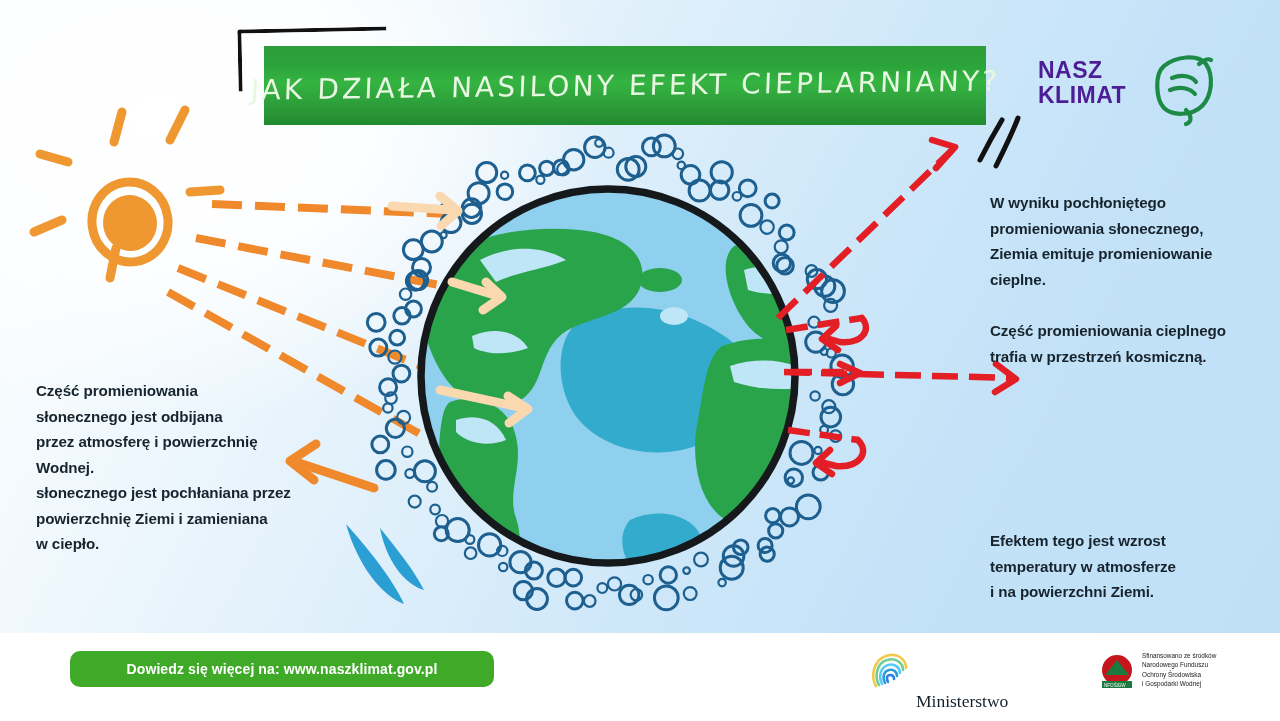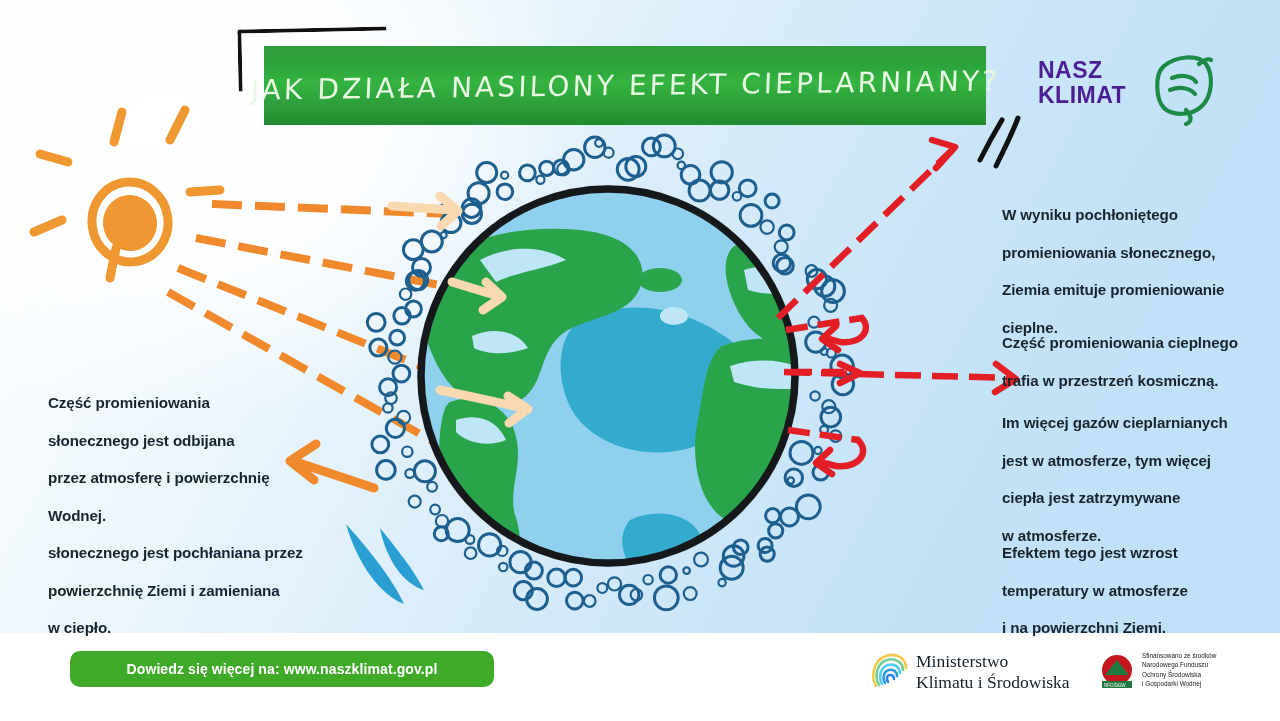--- a/index.html
+++ b/index.html
@@ -62,37 +62,37 @@
     color:#17242e;
     font-family:"Liberation Sans",sans-serif;
     font-size:15.2px;line-height:25.5px;font-weight:bold;
     letter-spacing:-0.1px;
   }
   #txt-left{left:36px;top:378px;width:300px;}
   #txt-r1{left:990px;top:190px;width:262px;}
   #txt-r2{left:990px;top:318px;width:268px;}
   #txt-r3{left:990px;top:398px;width:258px;}
   #txt-r4{left:990px;top:528px;width:250px;}
-  .tblock p{margin:12px;}
+  .tblock p{margin:0;}
   
   .footer-bar{
     position:absolute;left:70px;top:651px;width:424px;height:36px;
     background:#3faa28;display:flex;align-items:center;justify-content:center;border-radius:10px;
   }
   .footer-bar .ft{
     color:#ffffff;font-weight:bold;font-size:14px;letter-spacing:0.1px;
     font-family:"Liberation Sans",sans-serif;white-space:nowrap;
   }
   .min-logo{position:absolute;left:868px;top:648px;width:215px;height:48px;}
   .min-logo .mt{
     position:absolute;left:48px;top:3px;
     font-family:"Liberation Serif","DejaVu Serif",serif;
     font-size:17.5px;line-height:21px;color:#14212c;
   }
-  .min-logo .mt span{display:block;}
+  .min-logo .mt span{display:block;margin-top:40px;}
   .nfos{position:absolute;left:1098px;top:650px;width:165px;height:48px;}
   .nfos .nt{
     position:absolute;left:44px;top:1px;
     font-family:"Liberation Sans",sans-serif;
     font-size:6.4px;line-height:9.4px;color:#1b1b1b;
   }
   .nfos .nt span{display:block;}
   svg{display:block;overflow:visible;}
 </style>
 </head>
@@ -394,26 +394,20 @@
     <p>promieniowania słonecznego,</p>
     <p>Ziemia emituje promieniowanie</p>
     <p>cieplne.</p>
   </div>
 
   <div class="tblock" id="txt-r2">
     <p>Część promieniowania cieplnego</p>
     <p>trafia w przestrzeń kosmiczną.</p>
   </div>
 
-  <div class="tblock" id="txt-r3">
-    <p>Im więcej gazów cieplarnianych</p>
-    <p>jest w atmosferze, tym więcej</p>
-    <p>ciepła jest zatrzymywane</p>
-    <p>w atmosferze.</p>
-  </div>
 
   <div class="tblock" id="txt-r4">
     <p>Efektem tego jest wzrost</p>
     <p>temperatury w atmosferze</p>
     <p>i na powierzchni Ziemi.</p>
   </div>
 
   <div class="footer-bar">
     <div class="ft">Dowiedz się więcej na: www.naszklimat.gov.pl</div>
   </div>

